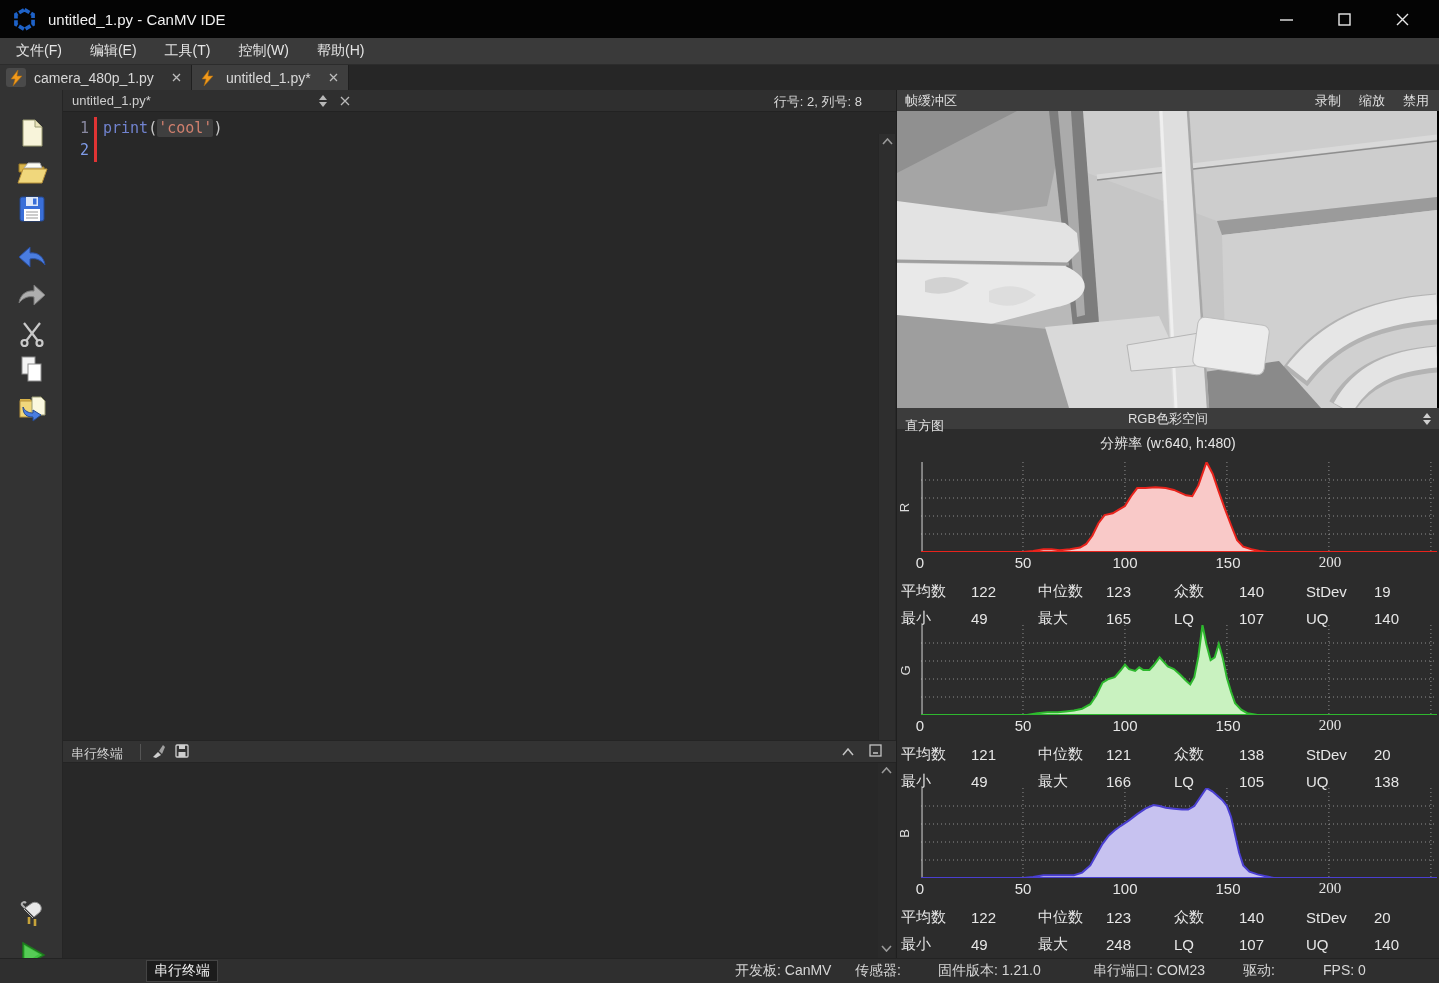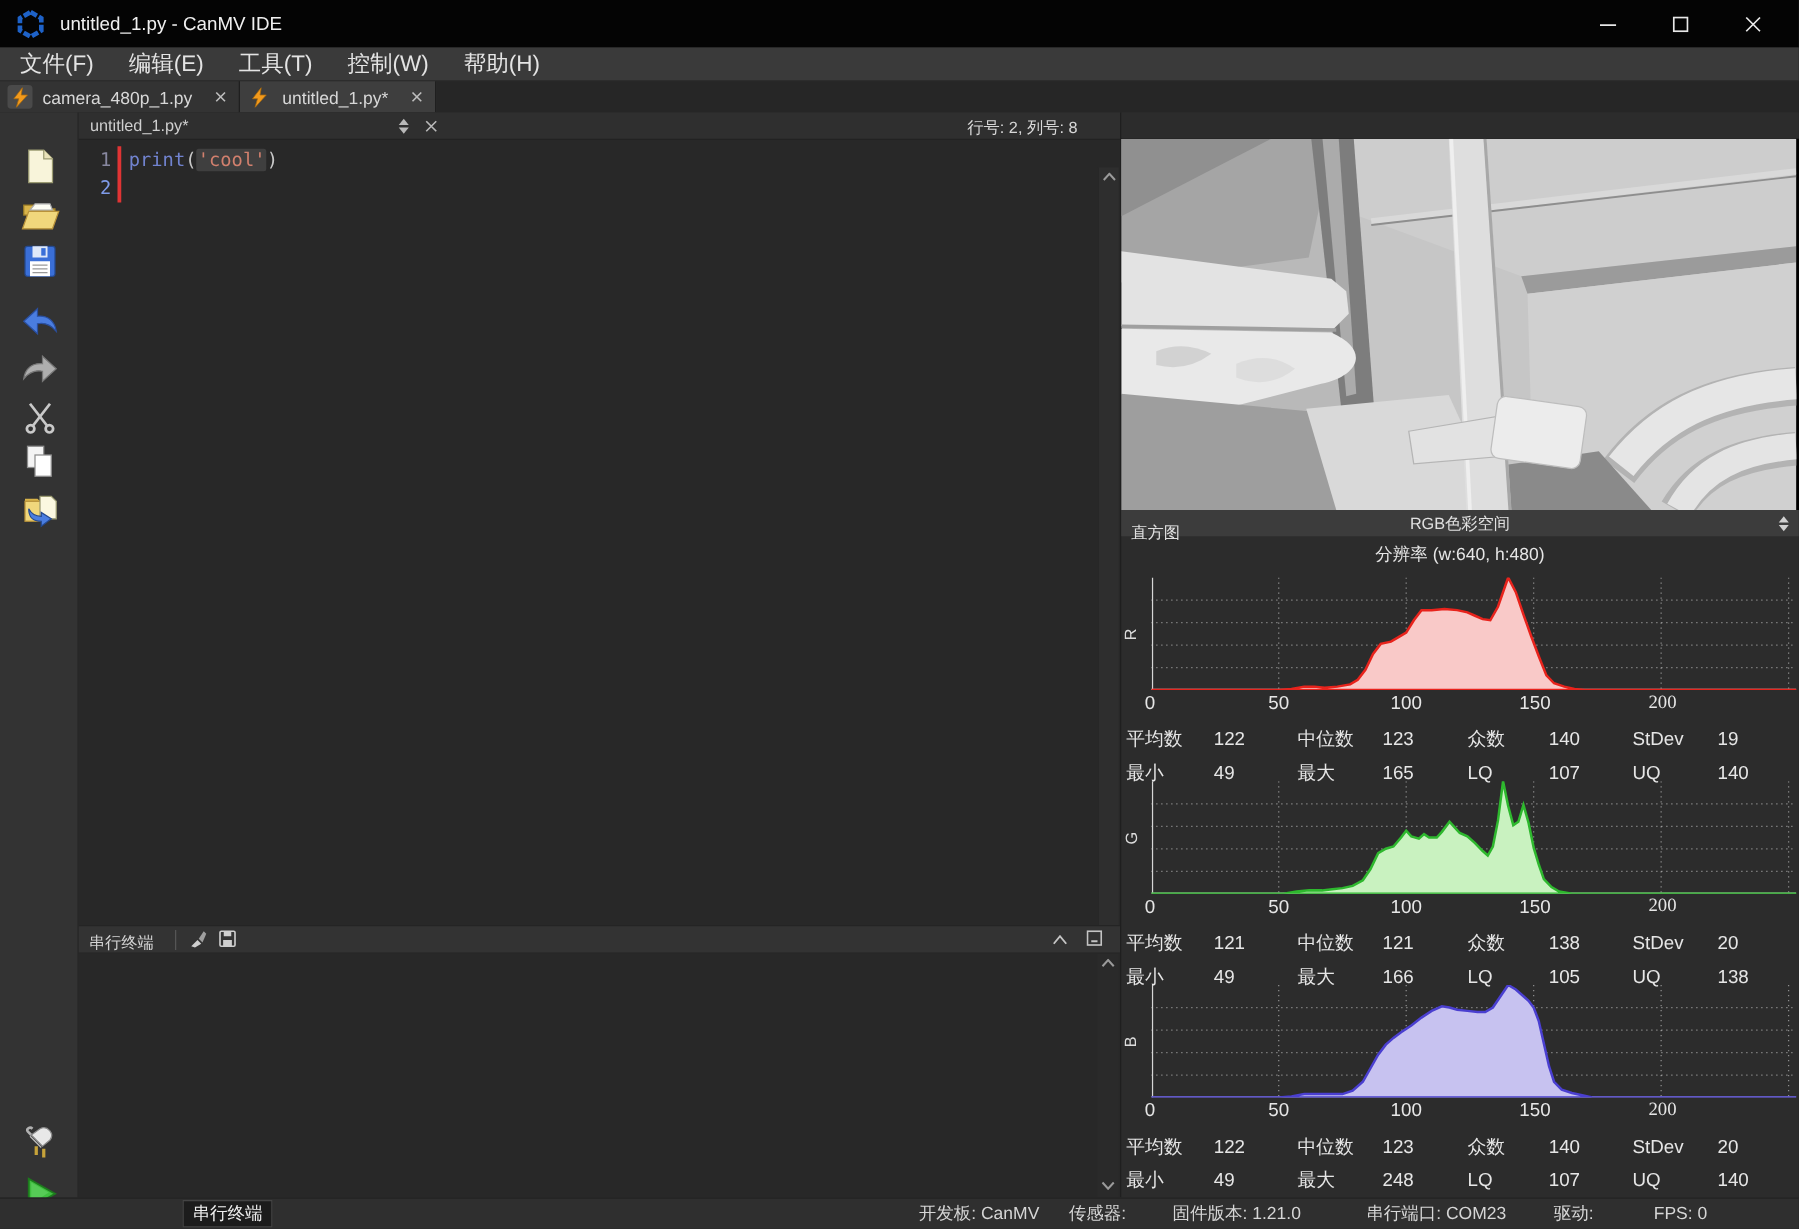--- a/index.html
+++ b/index.html
@@ -9,21 +9,21 @@
 
   
   .titlebar { position:absolute; left:0; top:0; width:100%; height:38px; background:#040404;
               display:flex; align-items:center; color:#f0f0f0; font-size:15px; }
   .app-icon { margin:0 12px 0 13px; }
   .win-controls { position:absolute; right:0; top:0; height:38px; display:flex; }
   .win-btn { width:58px; height:38px; display:flex; align-items:center; justify-content:center; cursor:default; }
 
   
   .menubar { position:absolute; left:0; top:38px; width:100%; height:27px; background:#3a3a3a;
-             display:flex; align-items:center; color:#e4e4e4; font-size:18px; border-bottom:1px solid #2c2c2c; }
+             display:flex; align-items:center; color:#e4e4e4; font-size:14px; border-bottom:1px solid #2c2c2c; }
   .menu-item { padding:4px 14px; }
   .menu-item:first-child { margin-left:2px; }
 
   
   .tabbar { position:absolute; left:0; top:65px; width:100%; height:25px; background:#262626; display:flex; }
   .ftab { display:flex; align-items:center; gap:8px; padding:0 10px 0 6px; font-size:14px; color:#d8d8d8;
           background:#333333; border-right:1px solid #1f1f1f; }
   .ftab.active { background:#3e3e3e; }
   .bolt-wrap { width:20px; height:19px; border-radius:3px; background:#4a4a4a; display:flex; align-items:center; justify-content:center; }
   .ftab.active .bolt-wrap { background:transparent; }
@@ -318,20 +318,28 @@
         <svg class="chev" width="11" height="7" viewBox="0 0 11 7">
             <polyline points="1,6 5.5,1 10,6" fill="none" stroke="#9a9a9a" stroke-width="1.6"></polyline>
           </svg>
         <svg class="chev" style="position:absolute; bottom:2px; left:3px;" width="11" height="7" viewBox="0 0 11 7">
             <polyline points="1,1 5.5,6 10,1" fill="none" stroke="#9a9a9a" stroke-width="1.6"></polyline>
           </svg>
       </div>
     </div>
 
     <div class="right-panel">
+      <div class="panel-hdr fb-hdr">
+        <span class="fb-title">帧缓冲区</span>
+        <span class="fb-btns">
+          <span>录制</span>
+          <span>缩放</span>
+          <span>禁用</span>
+        </span>
+      </div>
 
       <div class="fb-image">
         <svg width="540" height="297" viewBox="0 0 540 297">
           <rect x="0" y="0" width="540" height="297" fill="#b9b9b9"></rect>
           <polygon points="185,0 540,0 540,297 200,297" fill="#c6c6c6"></polygon>
           <polygon points="185,0 540,0 540,86 320,110 185,60" fill="#cdcdcd"></polygon>
           <polygon points="320,110 540,86 540,99 325,124" fill="#9b9b9b"></polygon>
           <polygon points="325,124 540,99 540,297 330,297" fill="#d0d0d0"></polygon>
           <polygon points="0,0 170,0 150,95 0,115" fill="#a5a5a5"></polygon>
           <polygon points="0,0 120,0 0,62" fill="#909090"></polygon>

